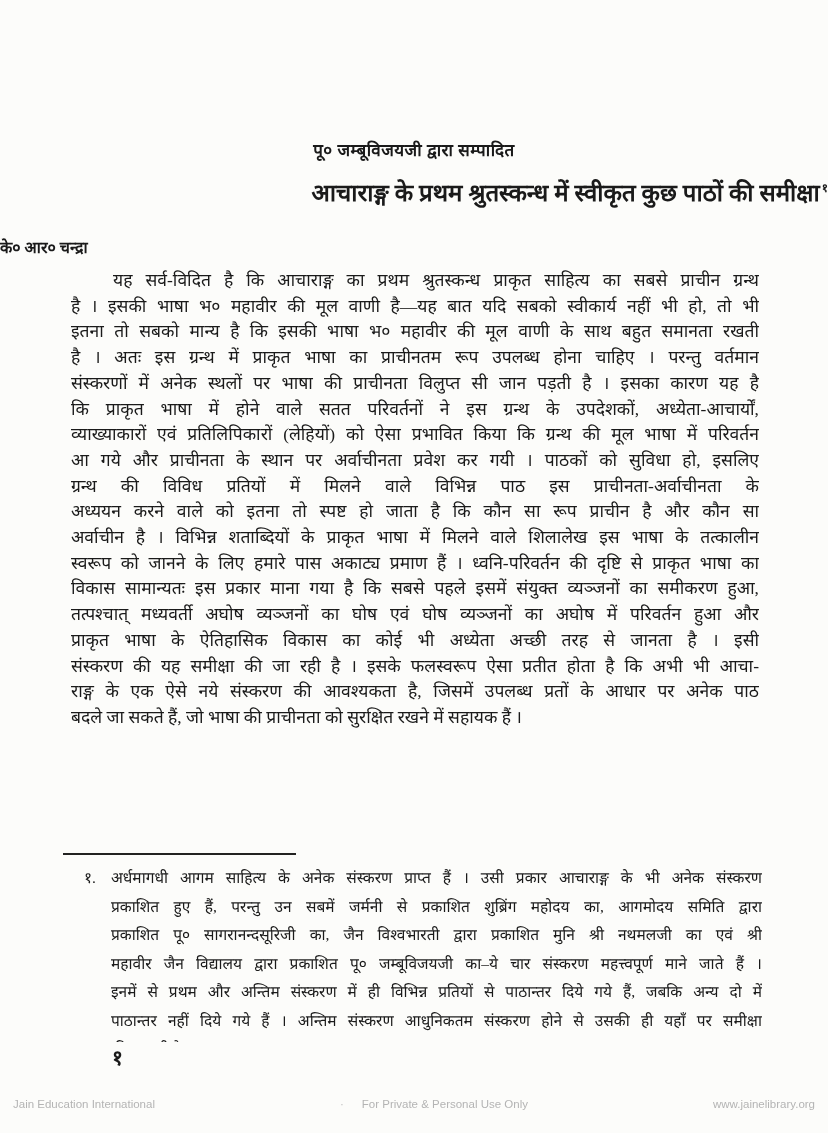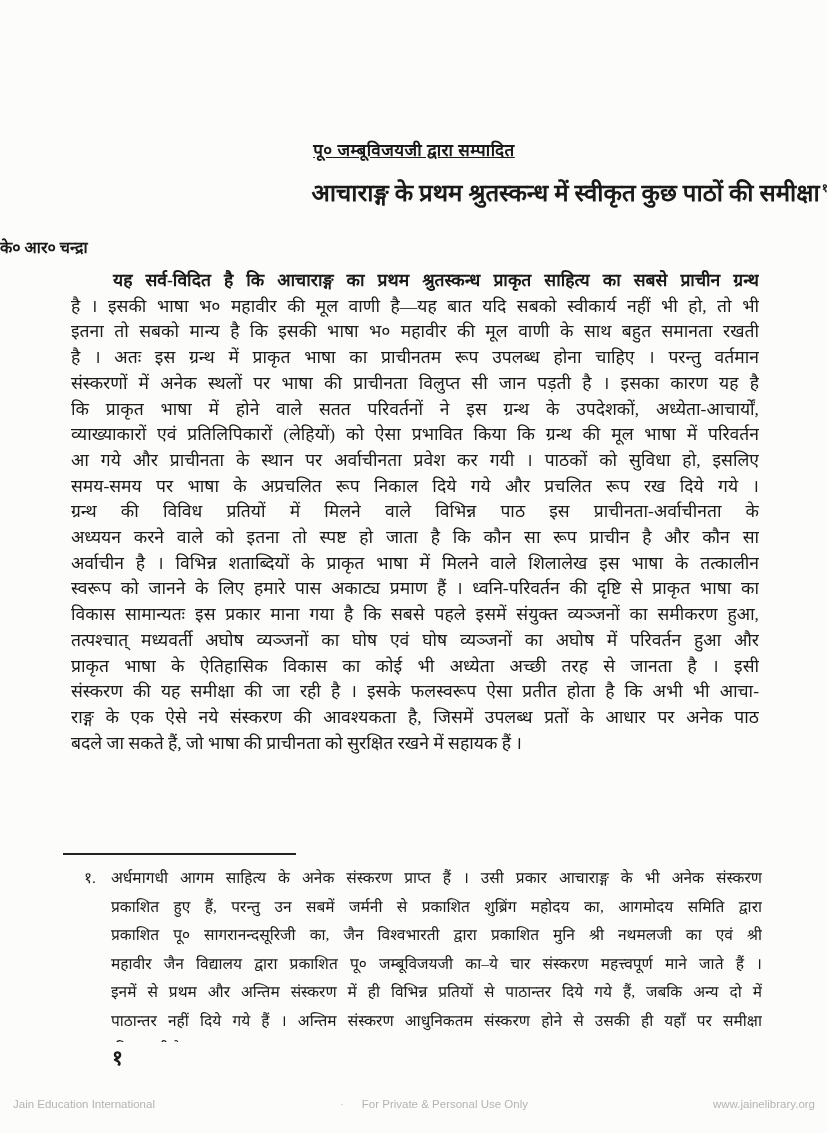--- a/index.html
+++ b/index.html
@@ -17,21 +17,20 @@
     font-family: "Liberation Serif", "DejaVu Serif", serif;
     overflow: hidden;
   }
   .header-line {
     position: absolute;
     top: 138px; left: 0; right: 0;
     text-align: center;
     font-size: 17px;
     font-weight: bold;
     letter-spacing: 0.5px;
-    text-decoration: underline;
   }
   .title {
     position: absolute;
     top: 175px; left: 0; right: 0;
     margin: 0;
     text-align: right;
     font-size: 24px;
     font-weight: bold;
   }
   .fn-mark {
@@ -52,21 +51,21 @@
     top: 268px; left: 71px;
     width: 688px; height: 574px;
     font-size: 17.5px;
     line-height: 25.7px;
     overflow: hidden;
   }
   .tline {
     text-align: justify;
     text-align-last: justify;
   }
-  .body-text .tline:first-child { text-indent: 42px; font-weight: bold; }
+  .body-text .tline:first-child { text-indent: 42px; }
   .body-text .tline:last-child,
   .fn-text .tline:last-child { text-align-last: left; }
   .fn-sep {
     position: absolute;
     top: 853px; left: 63px;
     width: 233px; height: 0;
     border-top: 2px solid #222221;
   }
   .footnote {
     position: absolute;
@@ -110,21 +109,20 @@
 
   <div class="body-text">
       <div class="tline">यह सर्व-विदित है कि आचाराङ्ग का प्रथम श्रुतस्कन्ध प्राकृत साहित्य का सबसे प्राचीन ग्रन्थ</div>
       <div class="tline">है । इसकी भाषा भ० महावीर की मूल वाणी है—यह बात यदि सबको स्वीकार्य नहीं भी हो, तो भी</div>
       <div class="tline">इतना तो सबको मान्य है कि इसकी भाषा भ० महावीर की मूल वाणी के साथ बहुत समानता रखती</div>
       <div class="tline">है । अतः इस ग्रन्थ में प्राकृत भाषा का प्राचीनतम रूप उपलब्ध होना चाहिए ।  परन्तु वर्तमान</div>
       <div class="tline">संस्करणों में अनेक स्थलों पर भाषा की प्राचीनता विलुप्त सी जान पड़ती है ।  इसका कारण यह है</div>
       <div class="tline">कि प्राकृत भाषा में होने वाले सतत परिवर्तनों ने इस ग्रन्थ के उपदेशकों, अध्येता-आचार्यों,</div>
       <div class="tline">व्याख्याकारों एवं प्रतिलिपिकारों (लेहियों) को ऐसा प्रभावित किया कि ग्रन्थ की मूल भाषा में परिवर्तन</div>
       <div class="tline">आ गये और प्राचीनता के स्थान पर अर्वाचीनता प्रवेश कर गयी ।  पाठकों को सुविधा हो, इसलिए</div>
-      <div class="tline">समय-समय पर भाषा के अप्रचलित रूप निकाल दिये गये और प्रचलित रूप रख दिये गये ।</div>
       <div class="tline">ग्रन्थ की विविध प्रतियों में मिलने वाले विभिन्न पाठ इस प्राचीनता-अर्वाचीनता के</div>
       <div class="tline">अध्ययन करने वाले को इतना तो स्पष्ट हो जाता है कि कौन सा रूप प्राचीन है और कौन सा</div>
       <div class="tline">अर्वाचीन है । विभिन्न शताब्दियों के प्राकृत भाषा में मिलने वाले शिलालेख इस भाषा के तत्कालीन</div>
       <div class="tline">स्वरूप को जानने के लिए हमारे पास अकाट्य प्रमाण हैं । ध्वनि-परिवर्तन की दृष्टि से प्राकृत भाषा का</div>
       <div class="tline">विकास सामान्यतः इस प्रकार माना गया है कि सबसे पहले इसमें संयुक्त व्यञ्जनों का समीकरण हुआ,</div>
       <div class="tline">तत्पश्चात् मध्यवर्ती अघोष व्यञ्जनों का घोष एवं घोष व्यञ्जनों का अघोष में परिवर्तन हुआ और</div>
       <div class="tline">प्राकृत भाषा के ऐतिहासिक विकास का कोई भी अध्येता अच्छी तरह से जानता है ।  इसी</div>
       <div class="tline">संस्करण की यह समीक्षा की जा रही है ।  इसके फलस्वरूप ऐसा प्रतीत होता है कि अभी भी आचा-</div>
       <div class="tline">राङ्ग के एक ऐसे नये संस्करण की आवश्यकता है, जिसमें उपलब्ध प्रतों के आधार पर अनेक पाठ</div>
       <div class="tline">बदले जा सकते हैं,  जो भाषा की प्राचीनता को सुरक्षित रखने में सहायक हैं ।</div>

